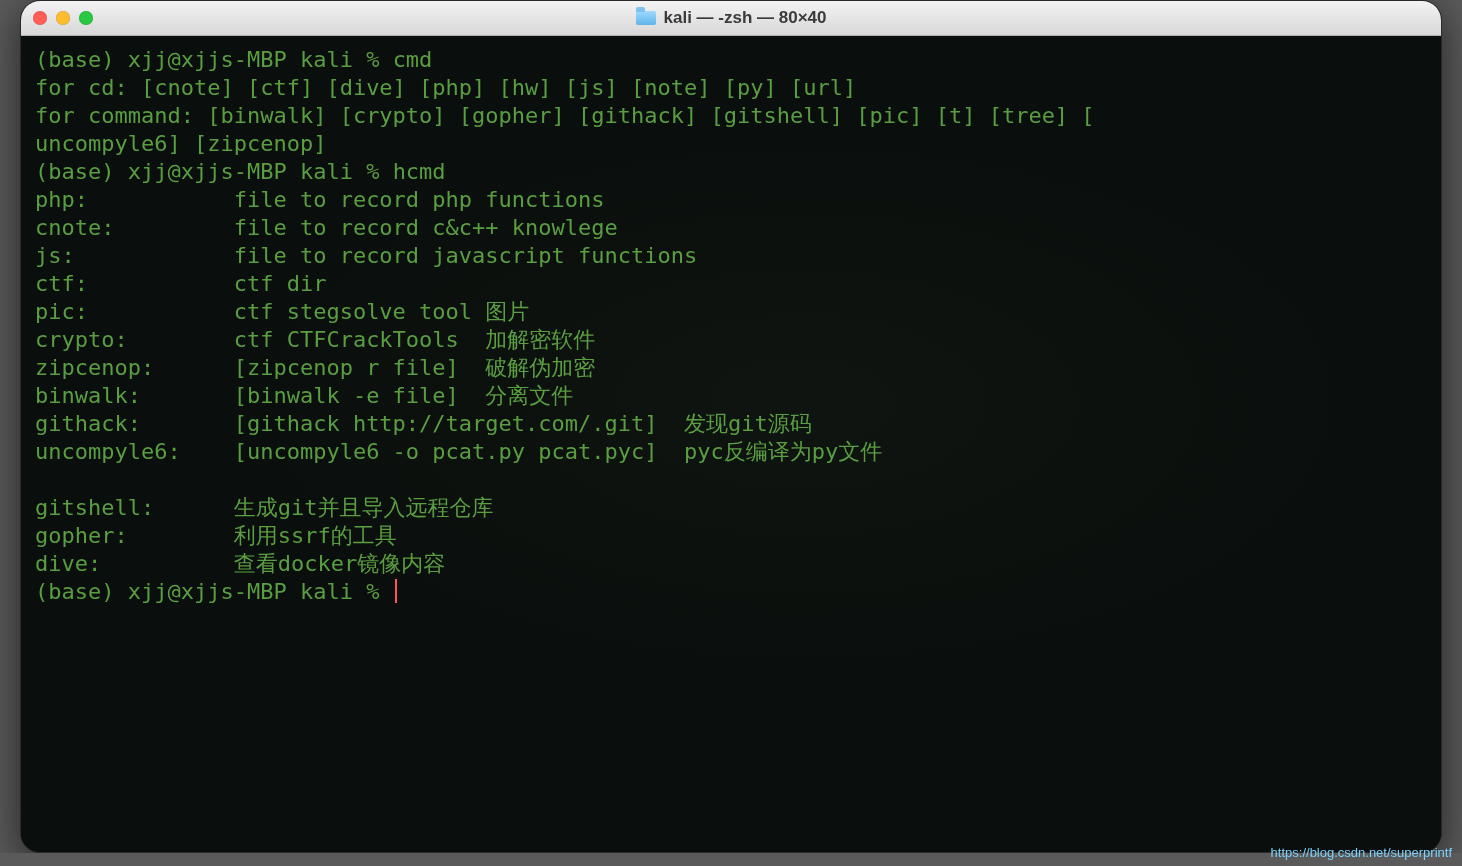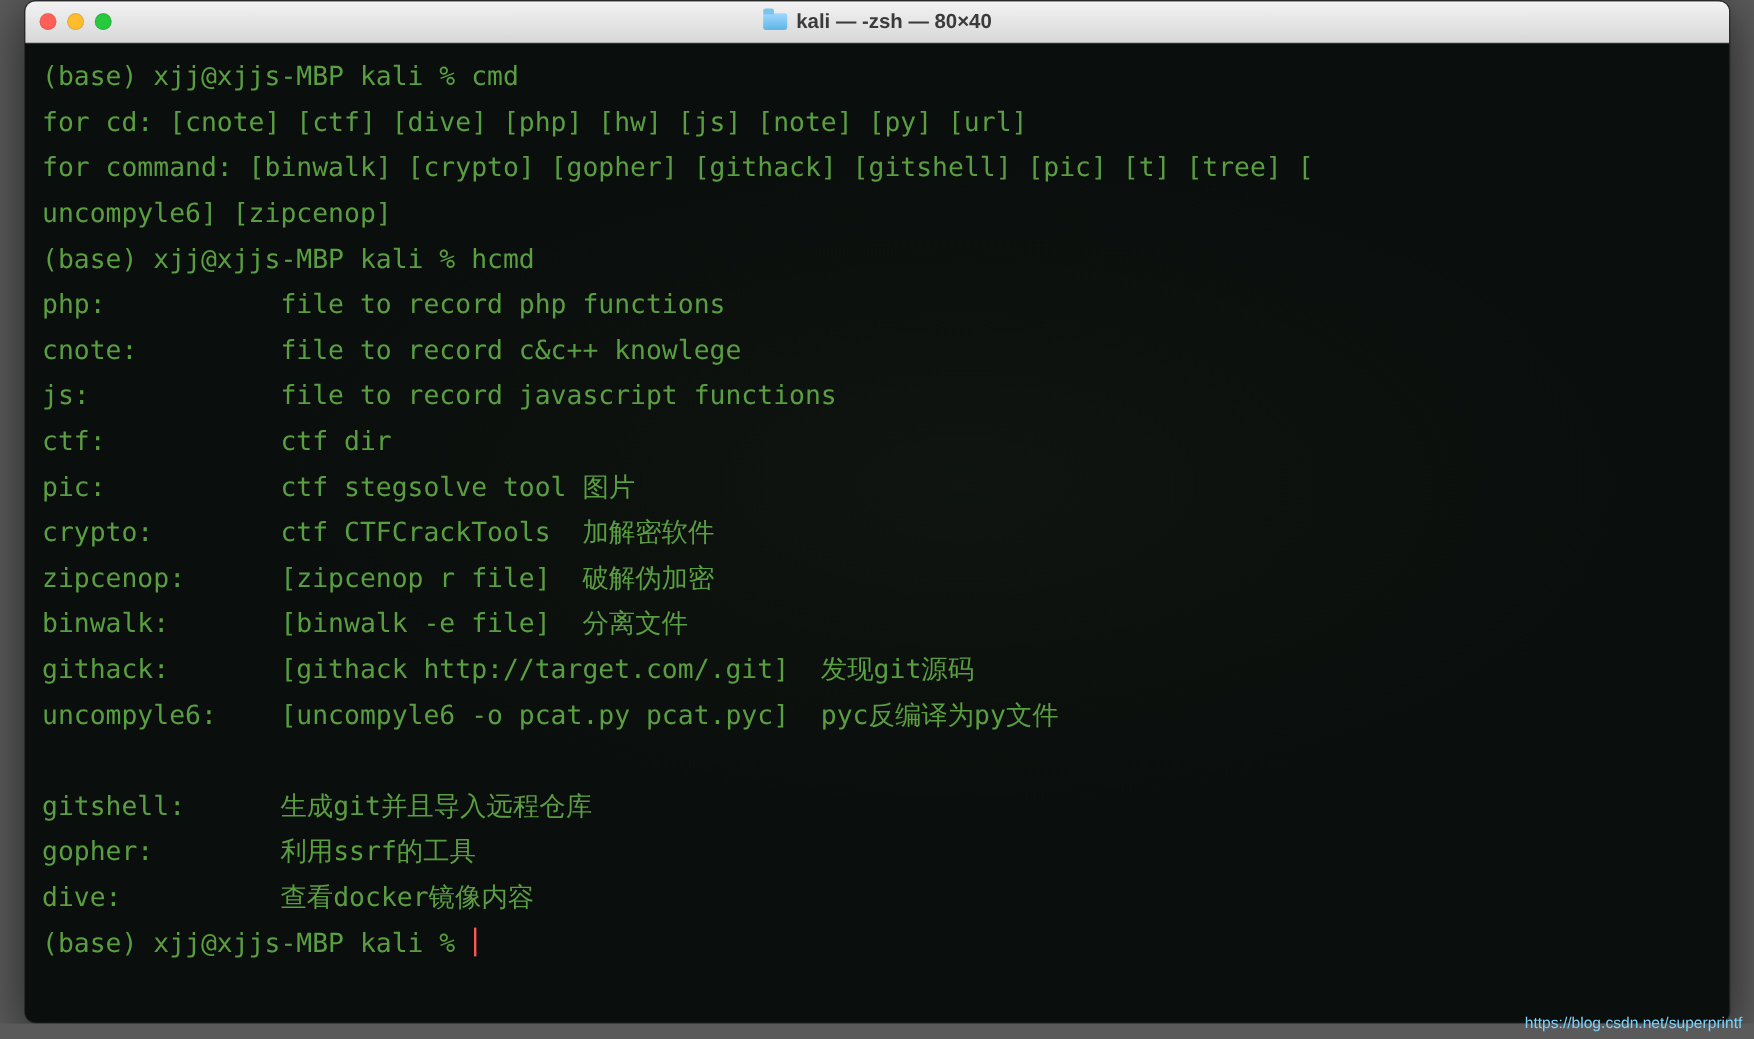--- a/index.html
+++ b/index.html
@@ -1,20 +1,20 @@
 <!DOCTYPE html>
 <html><head>
 <meta charset="utf-8">
 <style>
   html,body{margin:0;padding:0;background:#5a5a5a;}
   .window{
     width:1420px;
     margin:0 auto;
     background:#0a0e0c;
-    border-radius:10px;
+    border-radius:20px;
     overflow:hidden;
     box-shadow:0 10px 40px rgba(0,0,0,.6);
     border:1px solid #2a2a2a;
   }
   .titlebar{
     height:34px;
     background:linear-gradient(#f3f3f3,#d8d8d8);
     border-bottom:1px solid #b0b0b0;
     display:flex;
     align-items:center;
@@ -45,21 +45,21 @@
     position:relative;display:inline-block;
   }
   .folder-ico::before{
     content:"";position:absolute;top:-4px;left:0;width:9px;height:5px;
     background:#7cc4ef;border-radius:2px 2px 0 0;
   }
   .term{
     padding:10px 14px 16px 14px;
     font-family:"Menlo","Consolas",monospace;
     font-size:22px;
-    line-height:38px;
+    line-height:28px;
     color:#5a9e42;
     white-space:pre;
     min-height:790px;
     background:
       radial-gradient(ellipse 60% 50% at 55% 45%, rgba(30,40,30,.25), transparent 70%),
       #0a0e0c;
   }
   .line{white-space:pre;}
   .cursor{
     display:inline-block;width:2px;height:24px;background:#ff5555;

